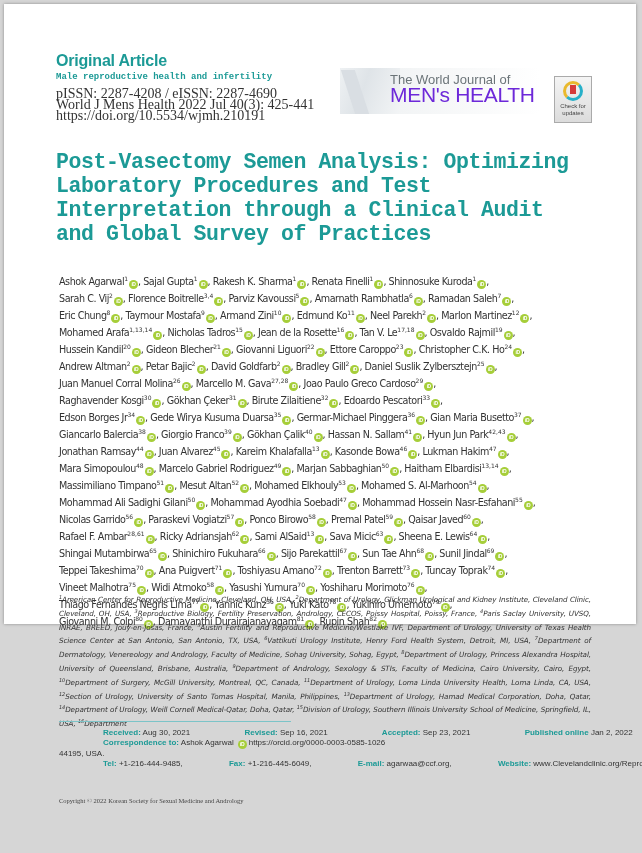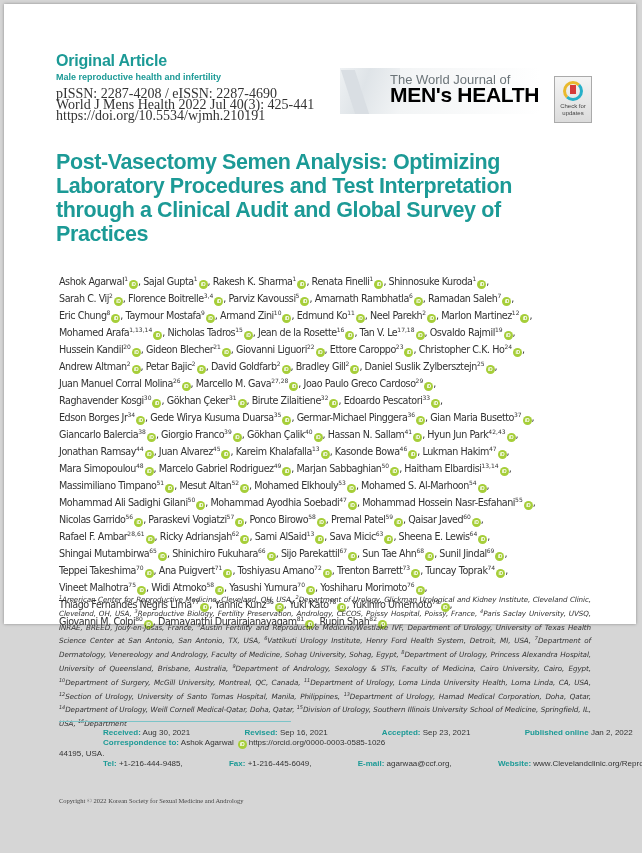--- a/index.html
+++ b/index.html
@@ -12,21 +12,21 @@
     position: absolute; left: 4px; top: 4px; width: 632px; height: 620px;
     background: #ffffff;
     box-shadow: 0 0 3px rgba(0,0,0,0.35);
   }
   .header-left { position: absolute; left: 52px; top: 48px; }
   .article-type {
     font-family: "Liberation Sans", sans-serif; font-weight: bold;
     font-size: 16px; color: #1c9a96; letter-spacing: -0.2px; line-height: 18px;
   }
   .article-sub {
-    font-family: Liberation Sans, sans-serif; font-weight: bold;
+    font-family: Liberation Mono, monospace; font-weight: bold;
     font-size: 9px; color: #1c9a96; margin-top: 2px;
   }
   .meta-lines { margin-top: 6px; font-size: 14px; color: #333; line-height: 11px; }
 
   .journal-logo { position: absolute; left: 336px; top: 64px; width: 200px; height: 46px; }
   .logo-mark {
     position: absolute; left: 0; top: 0; width: 60px; height: 46px;
     background: linear-gradient(110deg, #eef1f3 0%, #dfe4e8 40%, #f3f5f6 100%);
   }
   .logo-mark::before {
@@ -36,22 +36,22 @@
   .logo-fade {
     position: absolute; left: 60px; top: 0; width: 140px; height: 46px;
     background: linear-gradient(90deg, #f2f4f5, #ffffff);
   }
   .logo-small {
     position: absolute; left: 50px; top: 4px;
     font-family: "Liberation Sans", sans-serif; font-size: 13px; color: #6b7478;
   }
   .logo-big {
     position: absolute; left: 50px; top: 15px;
-    font-family: "Liberation Sans", sans-serif; font-weight: bold;
-    font-size: 21px; color: #000000; letter-spacing: -0.3px; text-align: right;
+    font-family: "Liberation Sans", sans-serif; font-weight: normal;
+    font-size: 21px; color: #6d28d9; letter-spacing: -0.3px; text-align: right;
   }
   .check-badge {
     position: absolute; left: 550px; top: 72px; width: 38px; height: 47px;
     border: 1px solid #aaa; background: linear-gradient(#f4f4f4, #dcdcdc);
     text-align: center; box-sizing: border-box;
   }
   .check-circle {
     width: 20px; height: 20px; border-radius: 50%; margin: 4px auto 2px;
     border: 3px solid #e9b92e; box-sizing: border-box; position: relative;
     border-right-color: #27b0c9; border-bottom-color: #27b0c9;
@@ -134,21 +134,21 @@
   </div>
 
   <div class="check-badge">
     <div class="check-circle">
       <div class="check-ribbon"></div>
     </div>
     <div class="check-text">Check for</div>
     <div class="check-text">updates</div>
   </div>
 
-  <h1 class="title" style="margin:0;">Post-Vasectomy Semen Analysis: Optimizing Laboratory Procedures and Test Interpretation through a Clinical Audit and Global Survey of Practices</h1>
+  <h1 class="title" style="margin:0;font-family:Liberation Mono, monospace;">Post-Vasectomy Semen Analysis: Optimizing Laboratory Procedures and Test Interpretation through a Clinical Audit and Global Survey of Practices</h1>
 
   <div class="authors" id="authors">
       <div class="line"><span class="author"><span>Ashok Agarwal</span><sup>1</sup><span class="orcid">iD</span></span><span>, </span><span class="author"><span>Sajal Gupta</span><sup>1</sup><span class="orcid">iD</span></span><span>, </span><span class="author"><span>Rakesh K. Sharma</span><sup>1</sup><span class="orcid">iD</span></span><span>, </span><span class="author"><span>Renata Finelli</span><sup>1</sup><span class="orcid">iD</span></span><span>, </span><span class="author"><span>Shinnosuke Kuroda</span><sup>1</sup><span class="orcid">iD</span></span><span>, </span></div>
       <div class="line"><span class="author"><span>Sarah C. Vij</span><sup>2</sup><span class="orcid">iD</span></span><span>, </span><span class="author"><span>Florence Boitrelle</span><sup>3,4</sup><span class="orcid">iD</span></span><span>, </span><span class="author"><span>Parviz Kavoussi</span><sup>5</sup><span class="orcid">iD</span></span><span>, </span><span class="author"><span>Amarnath Rambhatla</span><sup>6</sup><span class="orcid">iD</span></span><span>, </span><span class="author"><span>Ramadan Saleh</span><sup>7</sup><span class="orcid">iD</span></span><span>, </span></div>
       <div class="line"><span class="author"><span>Eric Chung</span><sup>8</sup><span class="orcid">iD</span></span><span>, </span><span class="author"><span>Taymour Mostafa</span><sup>9</sup><span class="orcid">iD</span></span><span>, </span><span class="author"><span>Armand Zini</span><sup>10</sup><span class="orcid">iD</span></span><span>, </span><span class="author"><span>Edmund Ko</span><sup>11</sup><span class="orcid">iD</span></span><span>, </span><span class="author"><span>Neel Parekh</span><sup>2</sup><span class="orcid">iD</span></span><span>, </span><span class="author"><span>Marlon Martinez</span><sup>12</sup><span class="orcid">iD</span></span><span>, </span></div>
       <div class="line"><span class="author"><span>Mohamed Arafa</span><sup>1,13,14</sup><span class="orcid">iD</span></span><span>, </span><span class="author"><span>Nicholas Tadros</span><sup>15</sup><span class="orcid">iD</span></span><span>, </span><span class="author"><span>Jean de la Rosette</span><sup>16</sup><span class="orcid">iD</span></span><span>, </span><span class="author"><span>Tan V. Le</span><sup>17,18</sup><span class="orcid">iD</span></span><span>, </span><span class="author"><span>Osvaldo Rajmil</span><sup>19</sup><span class="orcid">iD</span></span><span>, </span></div>
       <div class="line"><span class="author"><span>Hussein Kandil</span><sup>20</sup><span class="orcid">iD</span></span><span>, </span><span class="author"><span>Gideon Blecher</span><sup>21</sup><span class="orcid">iD</span></span><span>, </span><span class="author"><span>Giovanni Liguori</span><sup>22</sup><span class="orcid">iD</span></span><span>, </span><span class="author"><span>Ettore Caroppo</span><sup>23</sup><span class="orcid">iD</span></span><span>, </span><span class="author"><span>Christopher C.K. Ho</span><sup>24</sup><span class="orcid">iD</span></span><span>, </span></div>
       <div class="line"><span class="author"><span>Andrew Altman</span><sup>2</sup><span class="orcid">iD</span></span><span>, </span><span class="author"><span>Petar Bajic</span><sup>2</sup><span class="orcid">iD</span></span><span>, </span><span class="author"><span>David Goldfarb</span><sup>2</sup><span class="orcid">iD</span></span><span>, </span><span class="author"><span>Bradley Gill</span><sup>2</sup><span class="orcid">iD</span></span><span>, </span><span class="author"><span>Daniel Suslik Zylbersztejn</span><sup>25</sup><span class="orcid">iD</span></span><span>, </span></div>
       <div class="line"><span class="author"><span>Juan Manuel Corral Molina</span><sup>26</sup><span class="orcid">iD</span></span><span>, </span><span class="author"><span>Marcello M. Gava</span><sup>27,28</sup><span class="orcid">iD</span></span><span>, </span><span class="author"><span>Joao Paulo Greco Cardoso</span><sup>29</sup><span class="orcid">iD</span></span><span>, </span></div>
       <div class="line"><span class="author"><span>Raghavender Kosgi</span><sup>30</sup><span class="orcid">iD</span></span><span>, </span><span class="author"><span>Gökhan Çeker</span><sup>31</sup><span class="orcid">iD</span></span><span>, </span><span class="author"><span>Birute Zilaitiene</span><sup>32</sup><span class="orcid">iD</span></span><span>, </span><span class="author"><span>Edoardo Pescatori</span><sup>33</sup><span class="orcid">iD</span></span><span>, </span></div>

